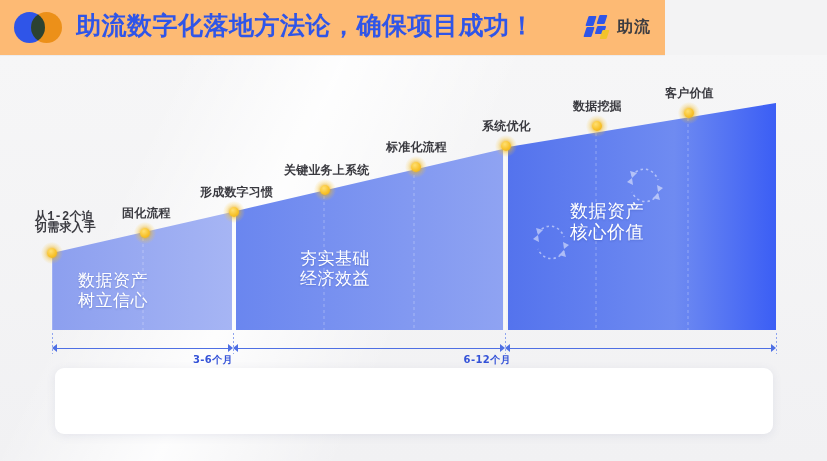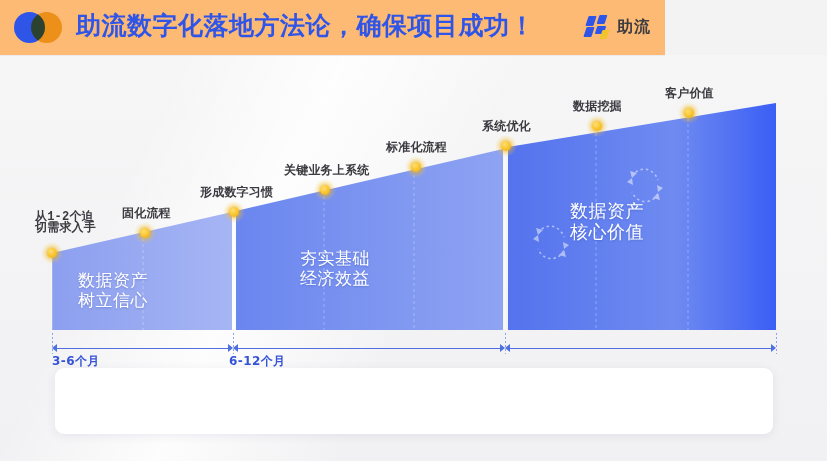--- a/index.html
+++ b/index.html
@@ -84,21 +84,21 @@
   .timeline{position:absolute;left:0;top:333px;width:827px;height:34px;}
   .tl-tick{position:absolute;top:0;width:1px;height:21px;
     background:repeating-linear-gradient(180deg,#8fa4ef 0 2px, rgba(0,0,0,0) 2px 4px);}
   .tl-span{position:absolute;top:11px;height:9px;}
   .tl-line{position:absolute;left:4px;right:4px;top:4px;height:1px;background:#4e6fe4;}
   .tl-arrow{position:absolute;top:0;width:0;height:0;
     border-top:4px solid transparent;border-bottom:4px solid transparent;}
   .tl-arrow.l{left:0;border-right:5px solid #4e6fe4;}
   .tl-arrow.r{right:0;border-left:5px solid #4e6fe4;}
   .tl-label{
-    position:absolute;top:20px;text-align:left;font-size:12px;font-weight:700;color:#3553d8;
+    position:absolute;top:20px;text-align:right;font-size:10px;font-weight:700;color:#3553d8;
     letter-spacing:.4px;font-family:"DejaVu Sans","Liberation Sans",sans-serif;
   }
 
   
   .footer-card{
     position:absolute;left:55px;top:368px;width:718px;height:66px;
     background:#ffffff;border-radius:9px;
     box-shadow:0 2px 10px rgba(90,100,150,.11);
   }
   .fc-chips{
@@ -275,19 +275,19 @@
         <span class="tl-line"></span>
         <span class="tl-arrow r"></span>
     </div>
     <div class="tl-span" style="left:505px;width:271px;">
       <span class="tl-arrow l"></span>
         <span class="tl-line"></span>
         <span class="tl-arrow r"></span>
     </div>
 
     <div class="tl-label" style="left:52px;width:181px;">3-6个月</div>
-    <div class="tl-label" style="left:229px;width:272px;">6-12个月</div>
+    <div class="tl-label" style="left:239px;width:272px;">6-12个月</div>
   </div>
 
   <div class="footer-card">
   </div>
 
 </div>
 
 </body></html>

